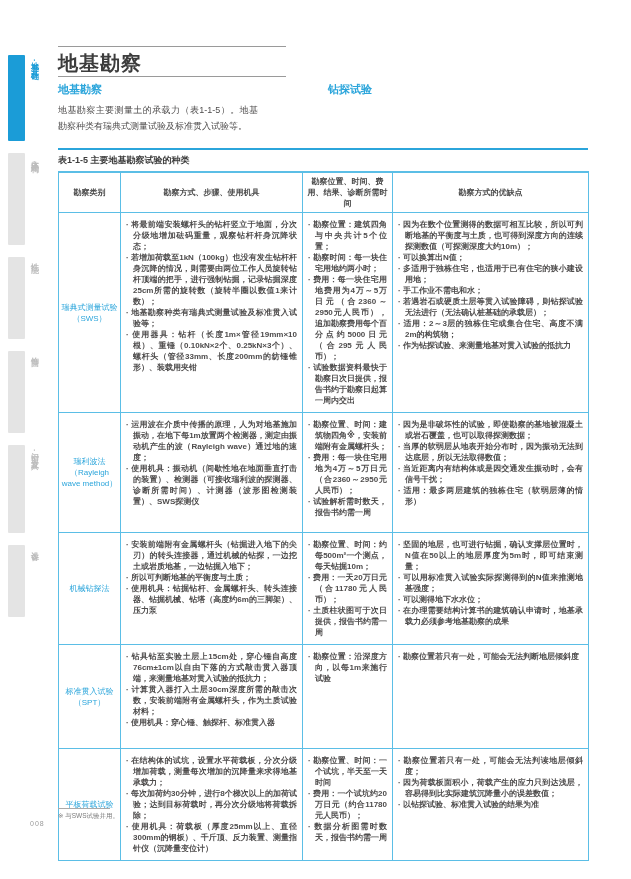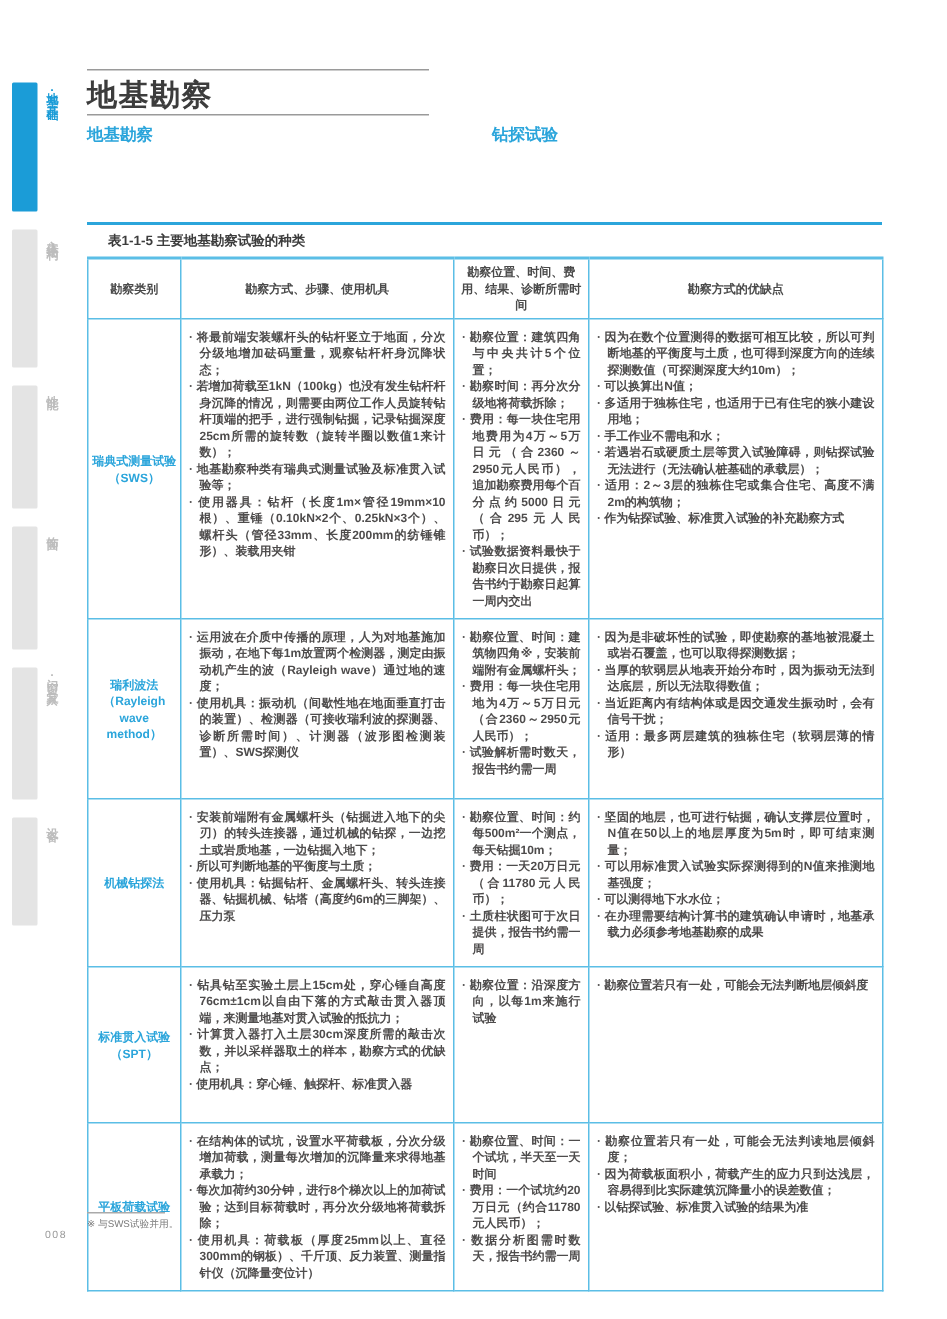--- a/index.html
+++ b/index.html
@@ -35,30 +35,30 @@
   .rule-top{position:absolute;left:58px;top:46px;width:228px;height:1px;background:#9A9A9A;}
   .page-title{position:absolute;left:58px;top:50px;font-size:20px;font-weight:bold;color:#3C3C3C;letter-spacing:1px;}
   .rule-under{position:absolute;left:58px;top:76px;width:228px;height:1px;background:#9A9A9A;}
   .intro-left{position:absolute;left:58px;top:82px;width:200px;}
   .intro-right{position:absolute;left:284px;top:82px;width:318px;margin-left:44px;}
   .intro h2{font-size:11px;font-weight:bold;color:var(--accent);margin-bottom:5px;}
   .intro p{font-size:9px;line-height:16px;color:var(--txt);text-align:justify;}
 
   
   .caption-rule{position:absolute;left:58px;top:148px;width:530px;height:2px;background:var(--accent);}
-  .table-caption{position:absolute;left:72px;top:154px;font-size:9px;font-weight:bold;color:#3C3C3C;}
+  .table-caption{position:absolute;left:58px;top:154px;font-size:9px;font-weight:bold;color:#3C3C3C;}
 
   
   .table-wrap{position:absolute;left:58px;top:171px;width:530px;}
   table{border-collapse:collapse;table-layout:fixed;width:530px;}
   col.c1{width:62px;} col.c2{width:182px;} col.c3{width:90px;} col.c4{width:196px;}
   th,td{border:1px solid var(--tbl);overflow:hidden;}
   thead th{font-size:8px;font-weight:bold;color:#4A4A4A;vertical-align:middle;
     padding:3px 2px;height:30px;line-height:11px;border-top:2px solid var(--tbl);}
-  tbody th{font-size:8px;font-weight:bold;color:var(--accent);vertical-align:middle;
+  tbody th{font-size:8px;font-weight:normal;color:var(--accent);vertical-align:middle;
     padding:2px;line-height:11px;}
   tbody td{vertical-align:top;padding:6px 5px;}
   tbody tr:nth-child(1){height:164px;}
   tbody tr:nth-child(2){height:120px;}
   tbody tr:nth-child(3){height:102px;}
   tbody tr:nth-child(4){height:104px;}
   tbody tr:nth-child(5){height:106px;}
   td ul{list-style:none;}
   td li{font-size:8px;line-height:11px;color:var(--txt);padding-left:7px;text-indent:-7px;text-align:justify;font-weight:bold;}
   td li::before{content:"· ";}
@@ -100,20 +100,21 @@
         <div class="vlabel">设备</div>
       </div>
     </nav>
 
   <div class="rule-top"></div>
   <h1 class="page-title">地基勘察</h1>
   <div class="rule-under"></div>
 
   <section class="intro intro-left">
     <h2>地基勘察</h2>
+    <p>地基勘察主要测量土的承载力（表1-1-5）。地基勘察种类有瑞典式测量试验及标准贯入试验等。</p>
   </section>
 
   <section class="intro intro-right">
     <h2>钻探试验</h2>
   </section>
 
   <div class="caption-rule"></div>
   <div class="table-caption">表1-1-5 主要地基勘察试验的种类</div>
 
   <div class="table-wrap">
@@ -139,34 +140,34 @@
               <ul>
                 <li>将最前端安装螺杆头的钻杆竖立于地面，分次分级地增加砝码重量，观察钻杆杆身沉降状态；</li>
                 <li>若增加荷载至1kN（100kg）也没有发生钻杆杆身沉降的情况，则需要由两位工作人员旋转钻杆顶端的把手，进行强制钻掘，记录钻掘深度25cm所需的旋转数（旋转半圈以数值1来计数）；</li>
                 <li>地基勘察种类有瑞典式测量试验及标准贯入试验等；</li>
                 <li>使用器具：钻杆（长度1m×管径19mm×10根）、重锤（0.10kN×2个、0.25kN×3个）、螺杆头（管径33mm、长度200mm的纺锤锥形）、装载用夹钳</li>
               </ul>
             </td>
             <td>
               <ul>
                 <li>勘察位置：建筑四角与中央共计5个位置；</li>
-                <li>勘察时间：再分次分级地将荷载拆除；</li>
+                <li>勘察时间：每一块住宅用地约两小时；</li>
                 <li>费用：每一块住宅用地费用为4万～5万日元（合2360～2950元人民币），追加勘察费用每个百分点约5000日元（合295元人民币）；</li>
                 <li>试验数据资料最快于勘察日次日提供，报告书约于勘察日起算一周内交出</li>
               </ul>
             </td>
             <td>
               <ul>
                 <li>因为在数个位置测得的数据可相互比较，所以可判断地基的平衡度与土质，也可得到深度方向的连续探测数值（可探测深度大约10m）；</li>
                 <li>可以换算出N值；</li>
                 <li>多适用于独栋住宅，也适用于已有住宅的狭小建设用地；</li>
                 <li>手工作业不需电和水；</li>
                 <li>若遇岩石或硬质土层等贯入试验障碍，则钻探试验无法进行（无法确认桩基础的承载层）；</li>
                 <li>适用：2～3层的独栋住宅或集合住宅、高度不满2m的构筑物；</li>
-                <li>作为钻探试验、标准贯入试验的补充勘察方式</li>
+                <li>作为钻探试验、来测量地基对贯入试验的抵抗力</li>
               </ul>
             </td>
           </tr>
           <tr>
             <th>瑞利波法（Rayleigh wave method）</th>
             <td>
               <ul>
                 <li>运用波在介质中传播的原理，人为对地基施加振动，在地下每1m放置两个检测器，测定由振动机产生的波（Rayleigh wave）通过地的速度；</li>
                 <li>使用机具：振动机（间歇性地在地面垂直打击的装置）、检测器（可接收瑞利波的探测器、诊断所需时间）、计测器（波形图检测装置）、SWS探测仪</li>
               </ul>
@@ -210,21 +211,21 @@
                 <li>可以测得地下水水位；</li>
                 <li>在办理需要结构计算书的建筑确认申请时，地基承载力必须参考地基勘察的成果</li>
               </ul>
             </td>
           </tr>
           <tr>
             <th>标准贯入试验（SPT）</th>
             <td>
               <ul>
                 <li>钻具钻至实验土层上15cm处，穿心锤自高度76cm±1cm以自由下落的方式敲击贯入器顶端，来测量地基对贯入试验的抵抗力；</li>
-                <li>计算贯入器打入土层30cm深度所需的敲击次数，并以采样器取土的样本，勘察方式的优缺点；</li>
+                <li>计算贯入器打入土层30cm深度所需的敲击次数，安装前端附有金属螺杆头，作为土质试验材料；</li>
                 <li>使用机具：穿心锤、触探杆、标准贯入器</li>
               </ul>
             </td>
             <td>
               <ul>
                 <li>勘察位置：沿深度方向，以每1m来施行试验</li>
               </ul>
             </td>
             <td>
               <ul>

